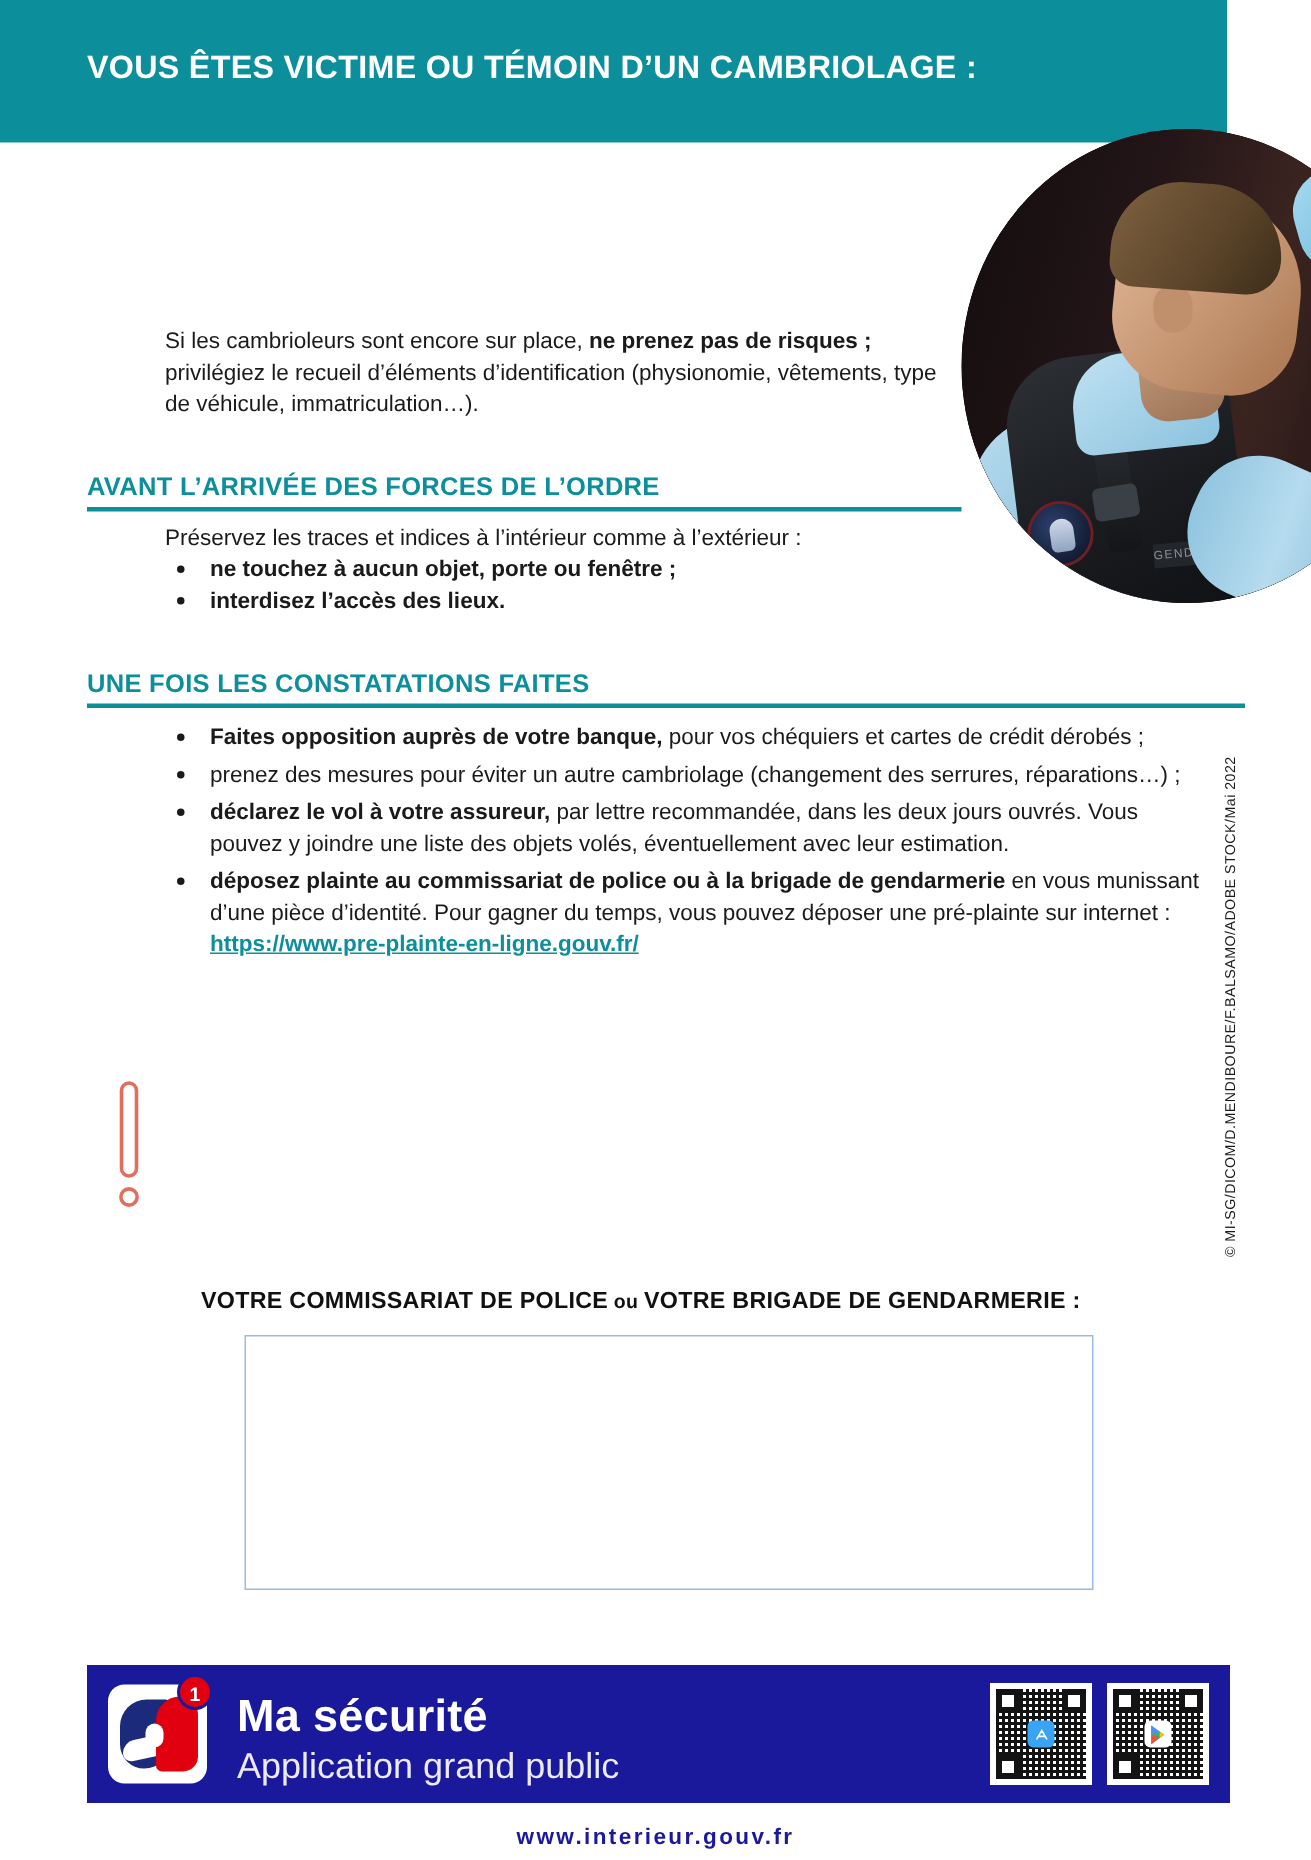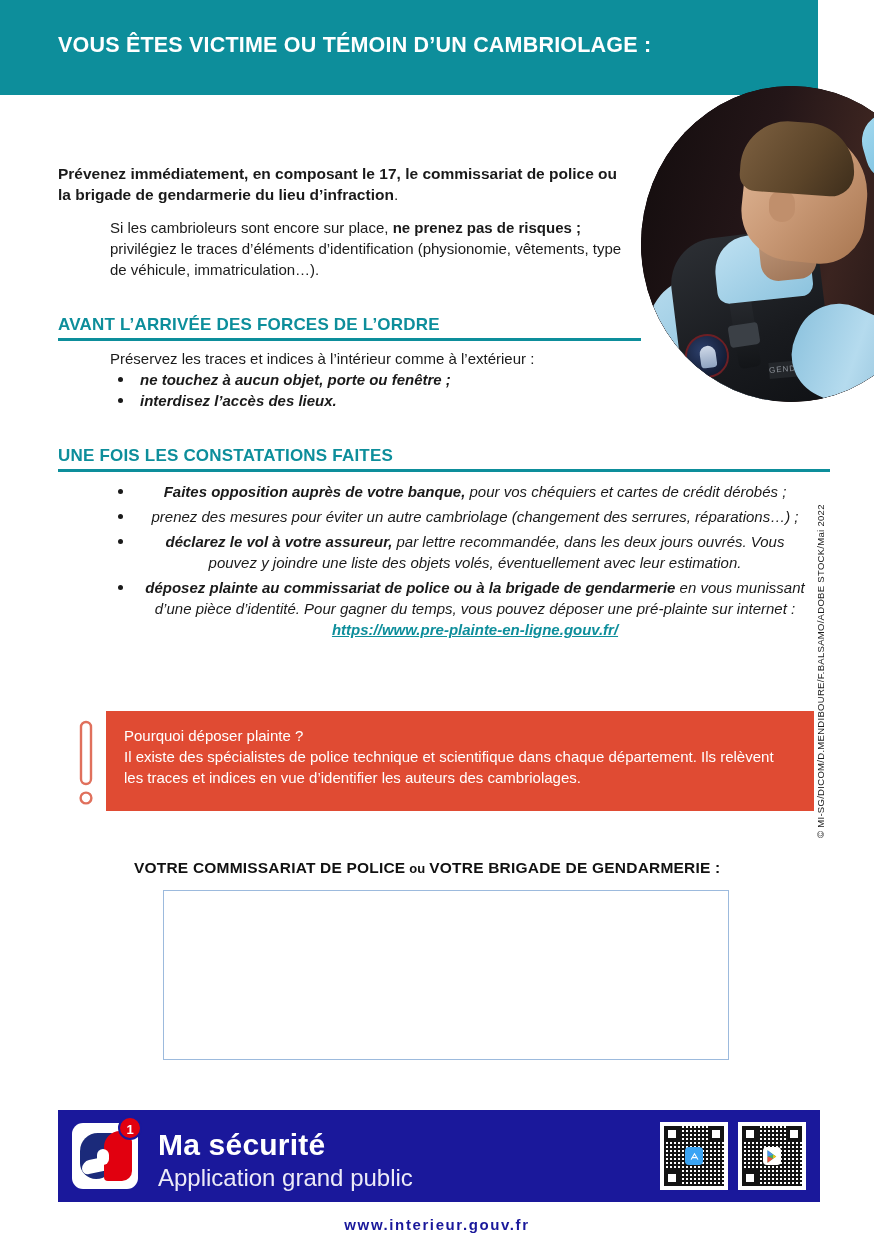--- a/index.html
+++ b/index.html
@@ -245,21 +245,21 @@
   .intro-line {
     position: absolute;
     left: 110px; top: 348px;
     font-size: 15px;
     line-height: 21px;
     color: #1a1a1a;
   }
   ul.bullets {
     position: absolute;
     list-style: none;
-    margin: 0; padding: 0; font-style: italic;
+    margin: 0; padding: 0;
   }
   ul.bullets li {
     position: relative;
     padding-left: 30px;
     font-size: 15px;
     line-height: 21px;
     color: #1a1a1a;
     margin-bottom: 0;
   }
   ul.bullets li::before {
@@ -269,21 +269,21 @@
     width: 5px; height: 5px;
     background: #1a1a1a;
     border-radius: 50%;
   }
   ul.bullets li b { font-weight: 700; }
 
   #list-avant { left: 110px; top: 369px; width: 520px; }
   #list-avant li { font-weight: 700; }
 
   #list-unefois { left: 110px; top: 481px; width: 700px; }
-  #list-unefois li { margin-bottom: 4px; text-align: center; }
+  #list-unefois li { margin-bottom: 4px; }
 
   a.link {
     color: #0d8e9b;
     font-weight: 700;
     text-decoration: underline;
   }
 
   
   .callout {
     position: absolute;
@@ -492,26 +492,23 @@
         <div class="ph-head"></div>
         <div class="ph-ear"></div>
         <div class="ph-hair"></div>
         <div class="ph-arm-r"></div>
         <div class="ph-glove-r"></div>
         <div class="ph-glove-t"></div>
       </div>
     </div>
   </div>
 
-  <p class="lead">
-    <span>Prévenez immédiatement, en composant le 17, le commissariat de police ou la brigade de gendarmerie du lieu d’infraction</span><span class="reg">.</span>
-  </p>
 
   <p class="sub-para">
-    <span>Si les cambrioleurs sont encore sur place, </span><b>ne prenez pas de risques ;</b><span> privilégiez le traces d’éléments d’identification (physionomie, vêtements, type de véhicule, immatriculation…).</span>
+    <span>Si les cambrioleurs sont encore sur place, </span><b>ne prenez pas de risques ;</b><span> privilégiez le recueil d’éléments d’identification (physionomie, vêtements, type de véhicule, immatriculation…).</span>
   </p>
 
   <h2 class="section-head" id="head-avant">AVANT L’ARRIVÉE DES FORCES DE L’ORDRE</h2>
   <div class="section-rule" id="rule-avant"></div>
   <p class="intro-line">Préservez les traces et indices à l’intérieur comme à l’extérieur :</p>
   <ul class="bullets" id="list-avant">
     <li><span>ne touchez à aucun objet, porte ou fenêtre ;</span></li>
     <li><span>interdisez l’accès des lieux.</span></li>
   </ul>
 
@@ -529,24 +526,20 @@
     </li>
     <li>
       <b>déposez plainte au commissariat de police ou à la brigade de gendarmerie</b><span> en vous munissant d’une pièce d’identité. Pour gagner du temps, vous pouvez déposer une pré-plainte sur internet : </span><a class="link" href="#">https://www.pre-plainte-en-ligne.gouv.fr/</a>
     </li>
   </ul>
 
   <svg class="excl-icon" viewBox="0 0 26 92">
     <rect x="8" y="4" width="10" height="62" rx="5" ry="5" fill="none" stroke="#e0705c" stroke-width="2.4"></rect>
     <circle cx="13" cy="80" r="5.4" fill="none" stroke="#e0705c" stroke-width="2.4"></circle>
   </svg>
-  <div class="callout">
-    <span class="c-title">Pourquoi déposer plainte ?</span>
-    <span>Il existe des spécialistes de police technique et scientifique dans chaque département. Ils relèvent les traces et indices en vue d’identifier les auteurs des cambriolages.</span>
-  </div>
 
   <div class="form-label">
     <span>VOTRE COMMISSARIAT DE POLICE</span><span class="ou"> ou </span><span>VOTRE BRIGADE DE GENDARMERIE :</span>
   </div>
   <div class="form-box">
     <span></span>
   </div>
 
   <div class="credit">© MI-SG/DICOM/D.MENDIBOURE/F.BALSAMO/ADOBE STOCK/Mai 2022</div>
 

